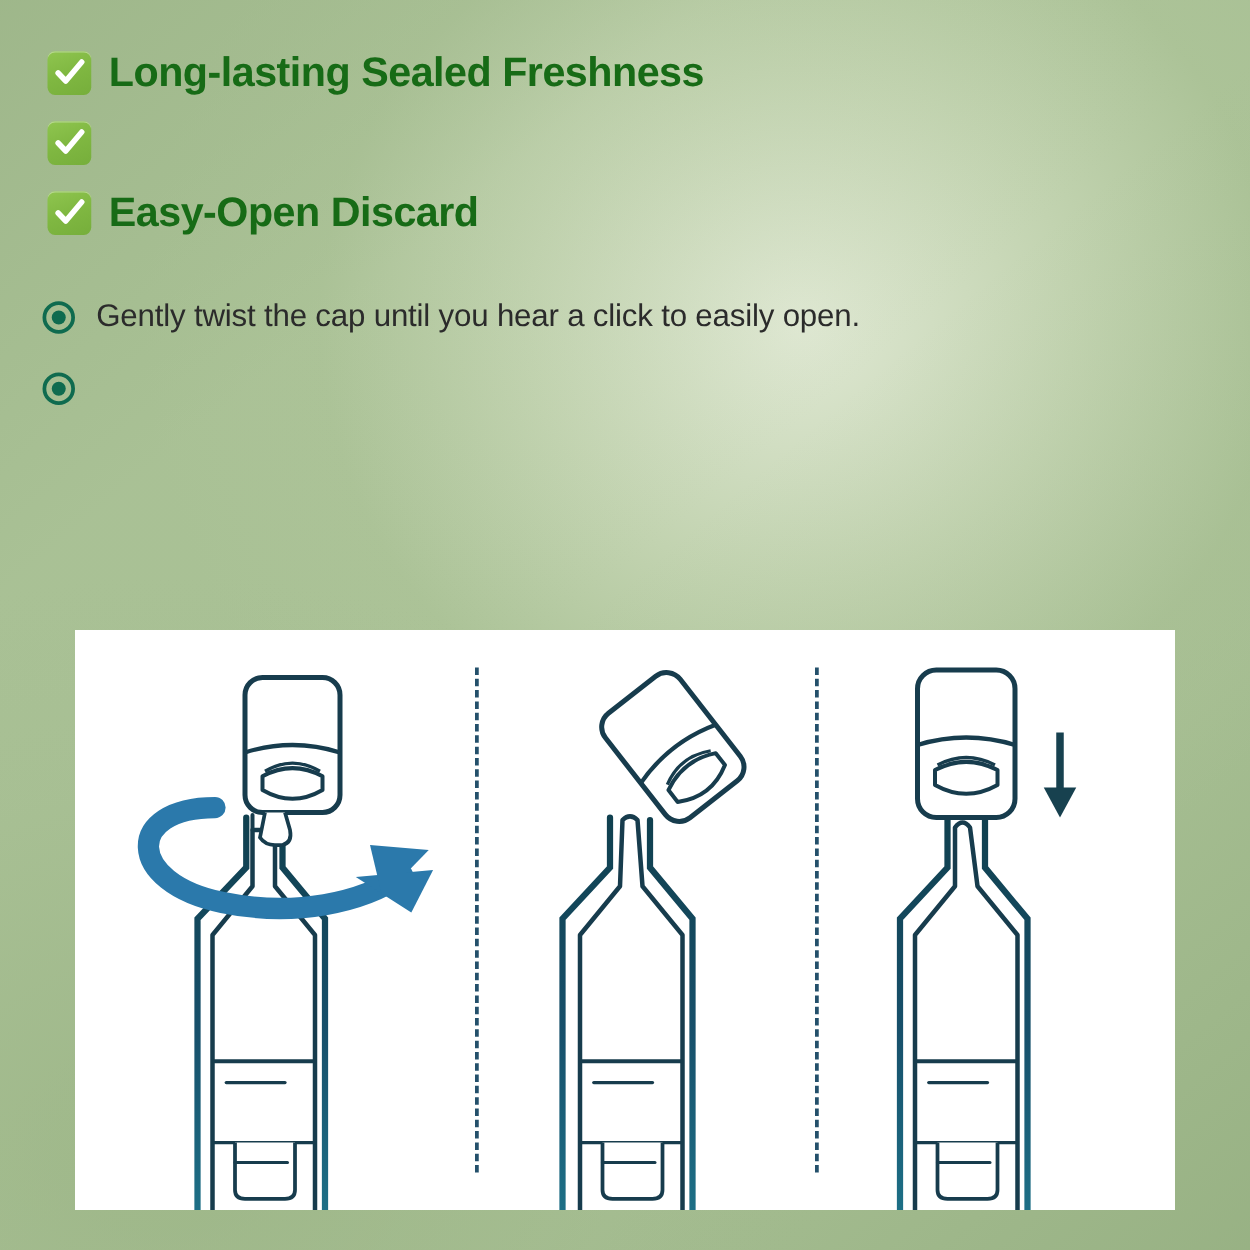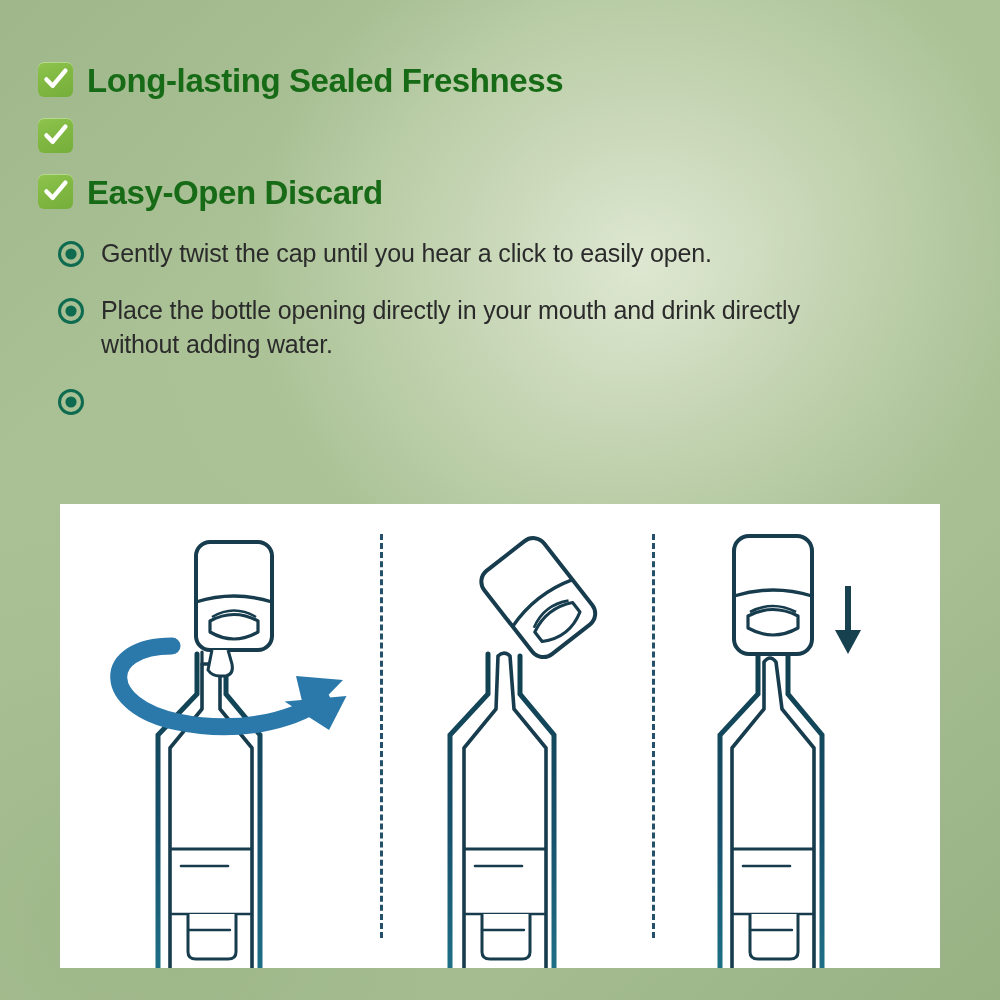--- a/index.html
+++ b/index.html
@@ -58,21 +58,21 @@
 
   
   .feature-list {
     position: absolute;
     left: 38px;
     top: 41px;
     width: 900px;
   }
   .feature-row {
     display: flex;
-    align-items: flex-end;
+    align-items: flex-start;
     height: 56px;
     margin-bottom: 0px;
   }
   .check-box {
     position: relative;
     width: 35px;
     height: 35px;
     flex: 0 0 35px;
     border-radius: 6px;
     background: linear-gradient(158deg, #8fc54f 0%, #7fb741 52%, #76ae3b 100%);
@@ -89,21 +89,21 @@
     font-weight: bold;
     color: #176b16;
     letter-spacing: -0.4px;
     line-height: 1;
     white-space: nowrap;
   }
 
   
   .instruction-list {
     position: absolute;
-    left: 56px;
+    left: 32px;
     top: 236px;
     width: 790px;
   }
   .instruction-row {
     display: flex;
     align-items: flex-start;
     margin-bottom: 23px;
   }
   .bullet-icon {
     flex: 0 0 30px;
@@ -196,29 +196,20 @@
       <div class="instruction-row">
         <span class="bullet-icon">
           <svg width="30" height="30" viewBox="0 0 30 30">
             <circle cx="15" cy="15" r="11.5" fill="none" stroke="#0f6b4f" stroke-width="3"></circle>
             <circle cx="15" cy="15" r="5.6" fill="#0f6b4f"></circle>
           </svg>
         </span>
         <span class="instruction-text">Gently twist the cap until you hear a click to easily open.</span>
       </div>
 
-      <div class="instruction-row">
-        <span class="bullet-icon">
-          <svg width="30" height="30" viewBox="0 0 30 30">
-            <circle cx="15" cy="15" r="11.5" fill="none" stroke="#0f6b4f" stroke-width="3"></circle>
-            <circle cx="15" cy="15" r="5.6" fill="#0f6b4f"></circle>
-          </svg>
-        </span>
-        <span class="instruction-text">Place the bottle opening directly in your mouth and drink directly without adding water.</span>
-      </div>
 
       <div class="instruction-row">
         <span class="bullet-icon">
           <svg width="30" height="30" viewBox="0 0 30 30">
             <circle cx="15" cy="15" r="11.5" fill="none" stroke="#0f6b4f" stroke-width="3"></circle>
             <circle cx="15" cy="15" r="5.6" fill="#0f6b4f"></circle>
           </svg>
         </span>
       </div>
 

